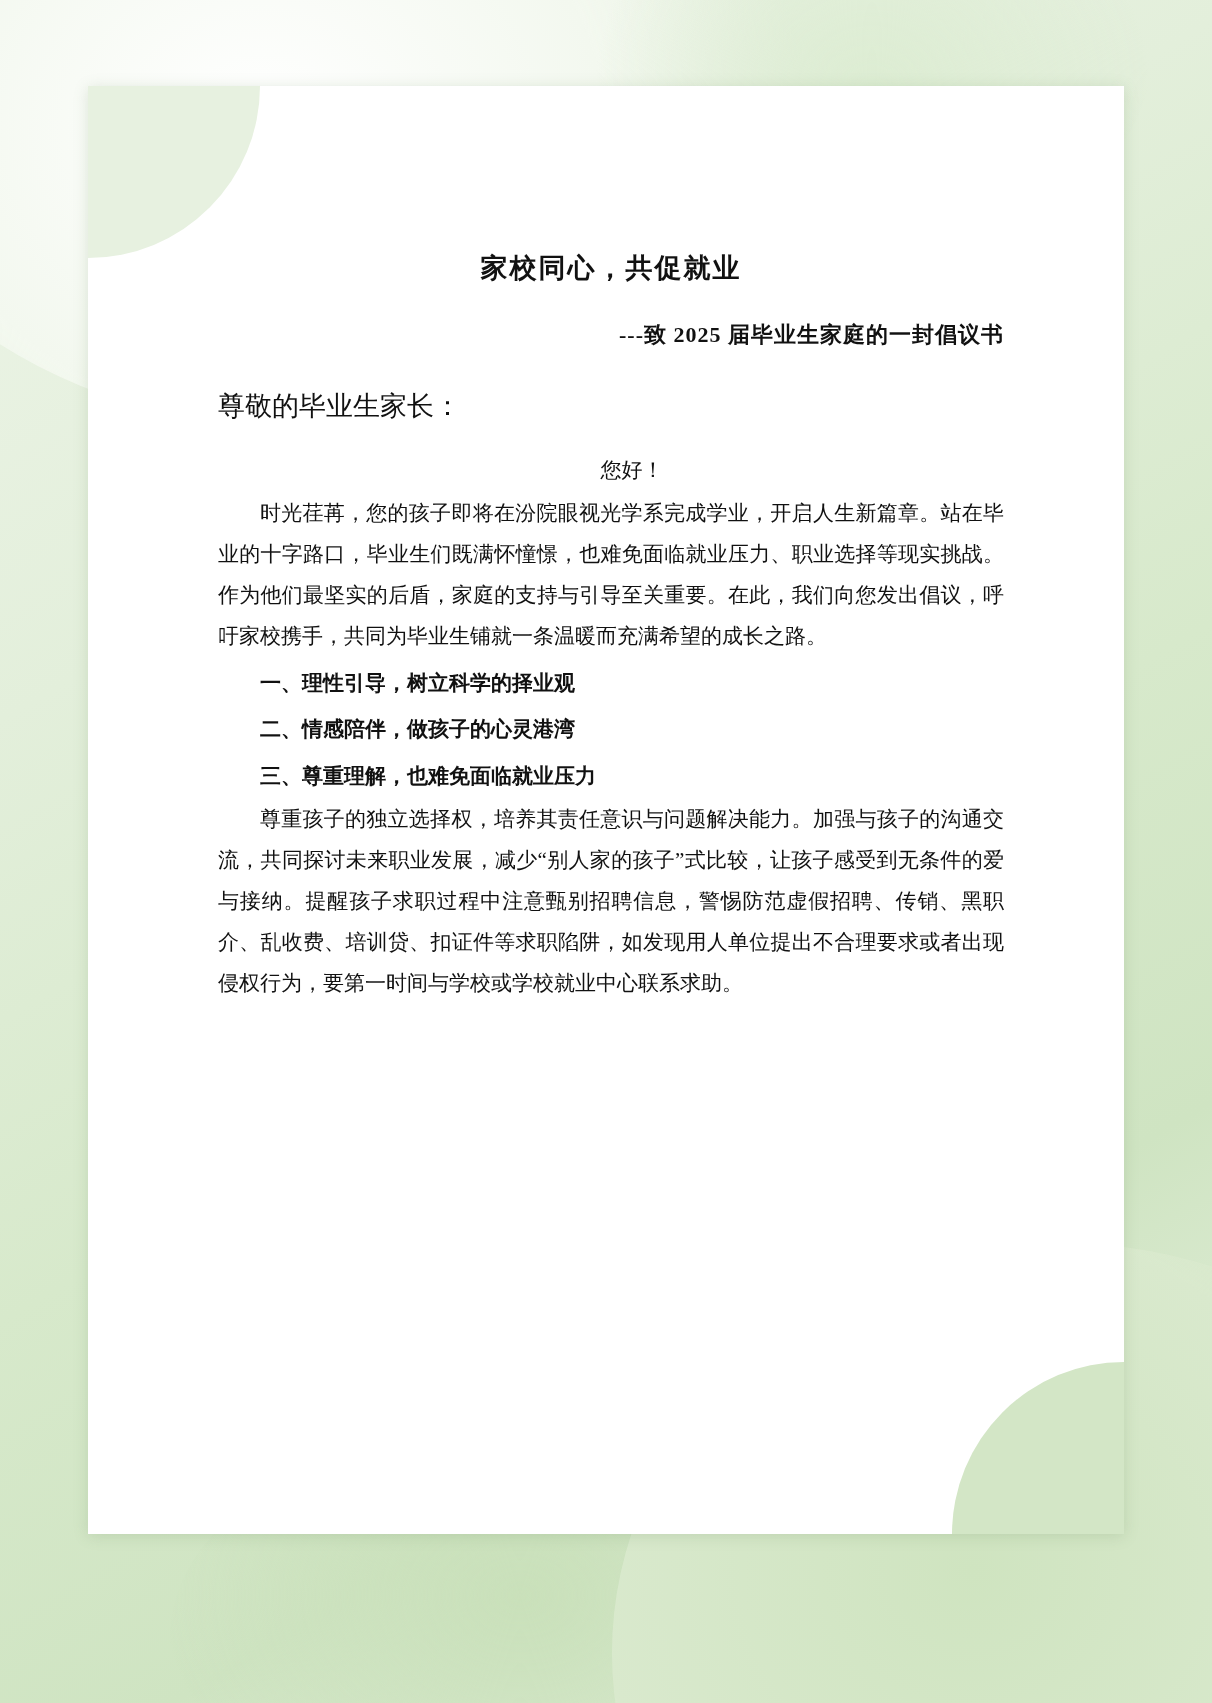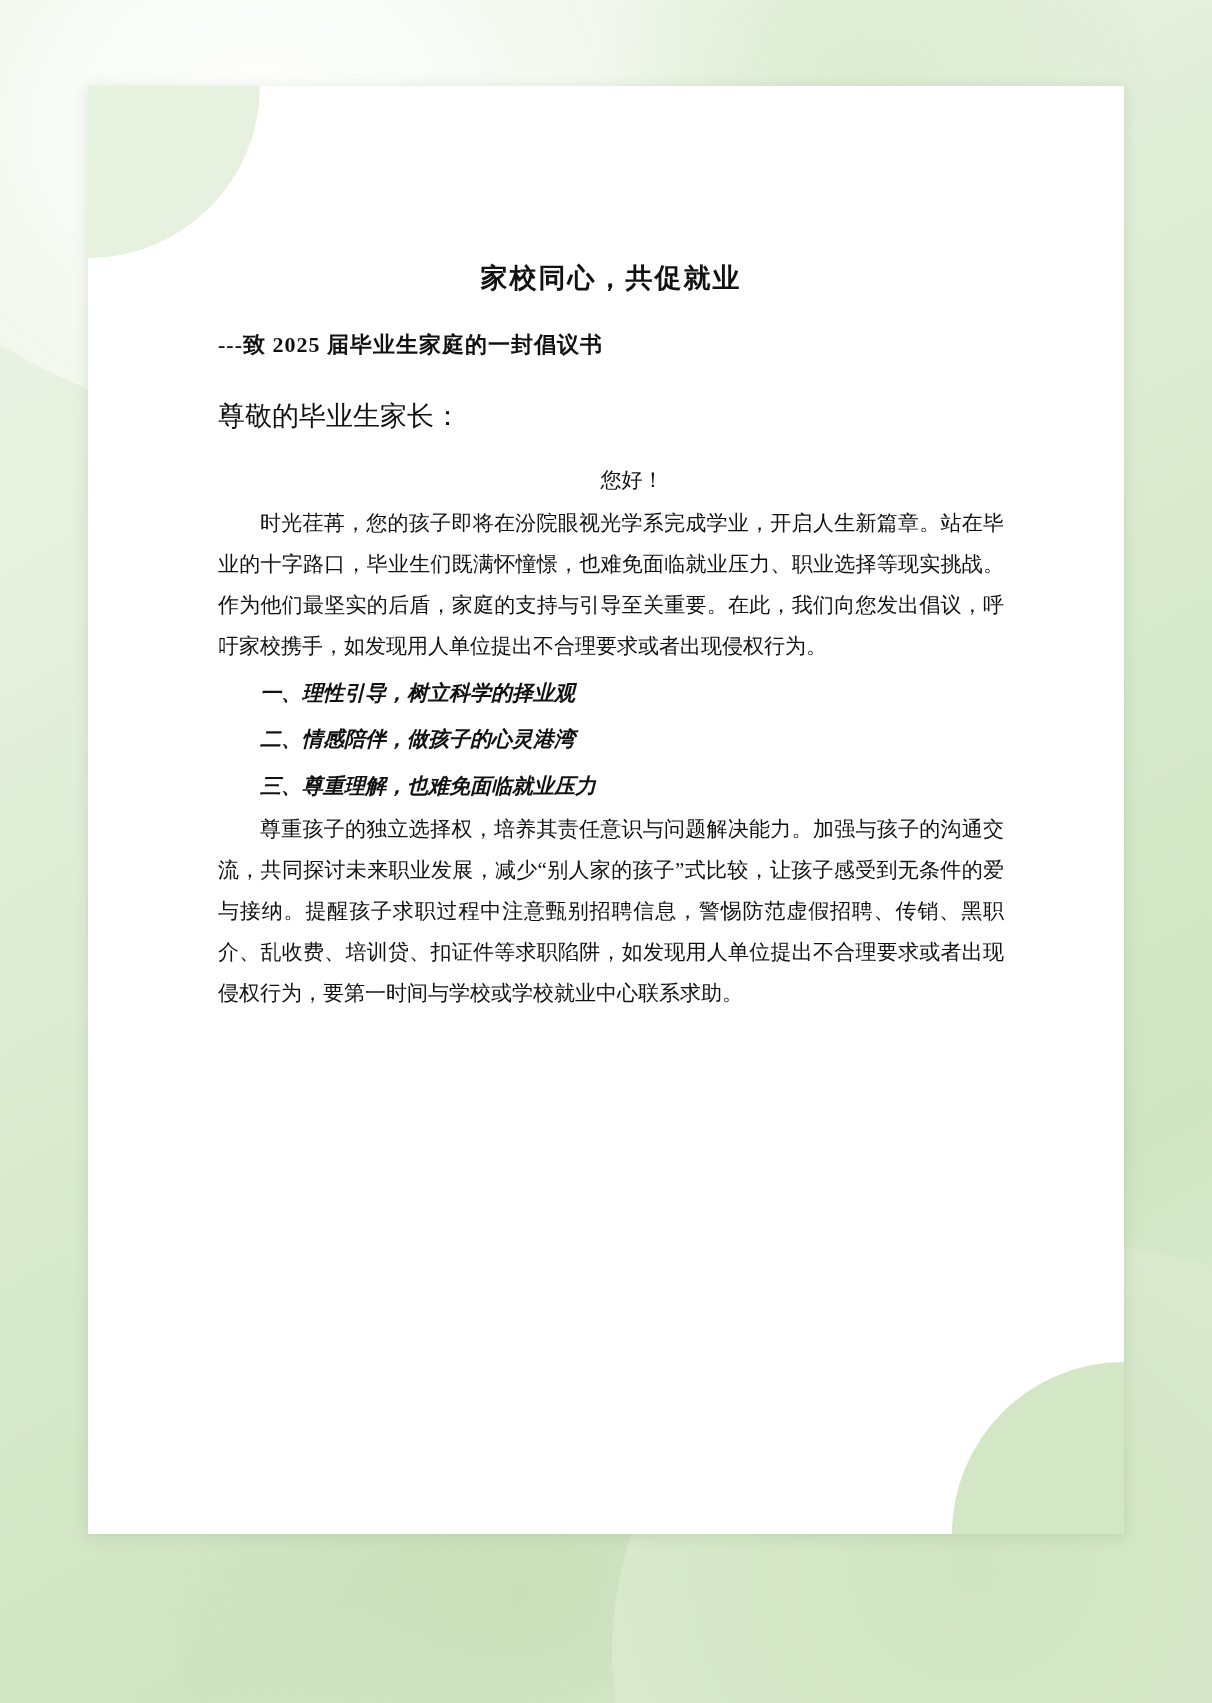--- a/index.html
+++ b/index.html
@@ -76,32 +76,31 @@
     background: #d3e6c6;
     border-top-left-radius: 172px;
   }
 
   
   .doc {
     position: absolute;
     left: 218px;
     top: 250px;
     width: 786px;
-    margin-top: 10px;
   }
   .doc-title {
     text-align: center;
     font-size: 27px;
     font-weight: bold;
     letter-spacing: 2px;
     color: #111;
     margin: 0 0 34px 0;
   }
   .doc-subtitle {
-    text-align: left;
+    text-align: right;
     font-size: 22px;
     font-weight: bold;
     letter-spacing: 1px;
     color: #111;
     margin: 0 0 36px 0;
   }
   .salutation {
     font-size: 27px;
     color: #111;
     margin: 0 0 22px 0;
@@ -119,21 +118,20 @@
   .para.short {
     text-align: center;
   }
   .heading {
     font-size: 21px;
     font-weight: bold;
     color: #111;
     line-height: 1.95;
     margin: 6px 0 2px 0;
     text-indent: 2em;
-    font-style: italic;
   }
 </style>
 </head>
 <body>
 
 <div class="bg">
   <div class="bg-blob blob-a"></div>
   <div class="bg-blob blob-d"></div>
   <div class="bg-blob blob-c"></div>
   <div class="bg-blob blob-b"></div>
@@ -142,21 +140,21 @@
 <div class="sheet"></div>
 <div class="corner-tl"></div>
 <div class="corner-br"></div>
 
 <div class="doc">
   <h1 class="doc-title">家校同心，共促就业</h1>
   <h2 class="doc-subtitle">---致 2025 届毕业生家庭的一封倡议书</h2>
 
   <p class="salutation">尊敬的毕业生家长：</p>
   <p class="para short">您好！</p>
-  <p class="para">时光荏苒，您的孩子即将在汾院眼视光学系完成学业，开启人生新篇章。站在毕业的十字路口，毕业生们既满怀憧憬，也难免面临就业压力、职业选择等现实挑战。作为他们最坚实的后盾，家庭的支持与引导至关重要。在此，我们向您发出倡议，呼吁家校携手，如发现用人单位提出不合理要求或者出现侵权行为。</p>
+  <p class="para">时光荏苒，您的孩子即将在汾院眼视光学系完成学业，开启人生新篇章。站在毕业的十字路口，毕业生们既满怀憧憬，也难免面临就业压力、职业选择等现实挑战。作为他们最坚实的后盾，家庭的支持与引导至关重要。在此，我们向您发出倡议，呼吁家校携手，共同为毕业生铺就一条温暖而充满希望的成长之路。</p>
 
   <h3 class="heading">一、理性引导，树立科学的择业观</h3>
 
   <h3 class="heading">二、情感陪伴，做孩子的心灵港湾</h3>
 
   <h3 class="heading">三、尊重理解，也难免面临就业压力</h3>
   <p class="para">尊重孩子的独立选择权，培养其责任意识与问题解决能力。加强与孩子的沟通交流，共同探讨未来职业发展，减少“别人家的孩子”式比较，让孩子感受到无条件的爱与接纳。提醒孩子求职过程中注意甄别招聘信息，警惕防范虚假招聘、传销、黑职介、乱收费、培训贷、扣证件等求职陷阱，如发现用人单位提出不合理要求或者出现侵权行为，要第一时间与学校或学校就业中心联系求助。</p>
 </div>
 
 </body></html>

